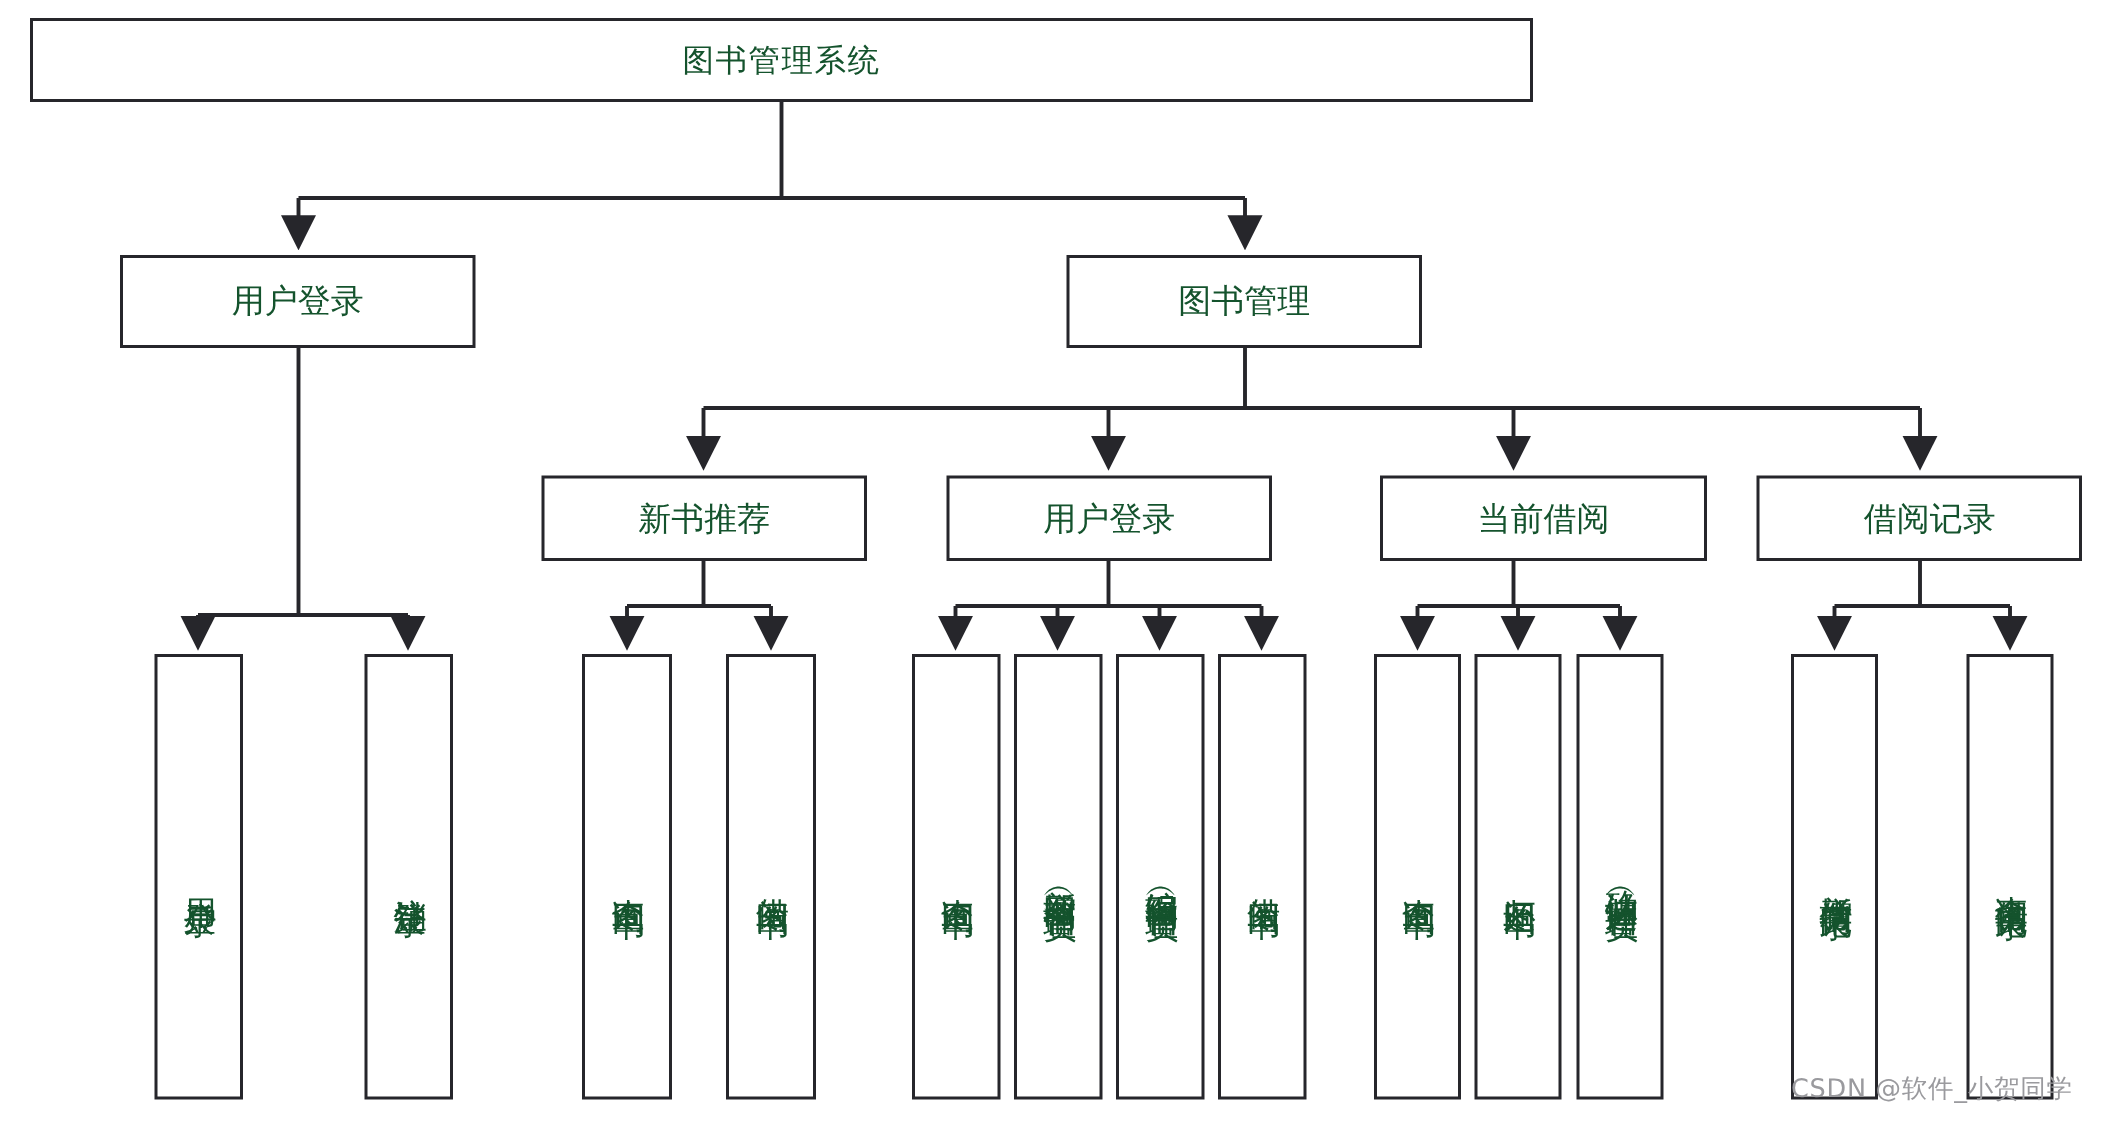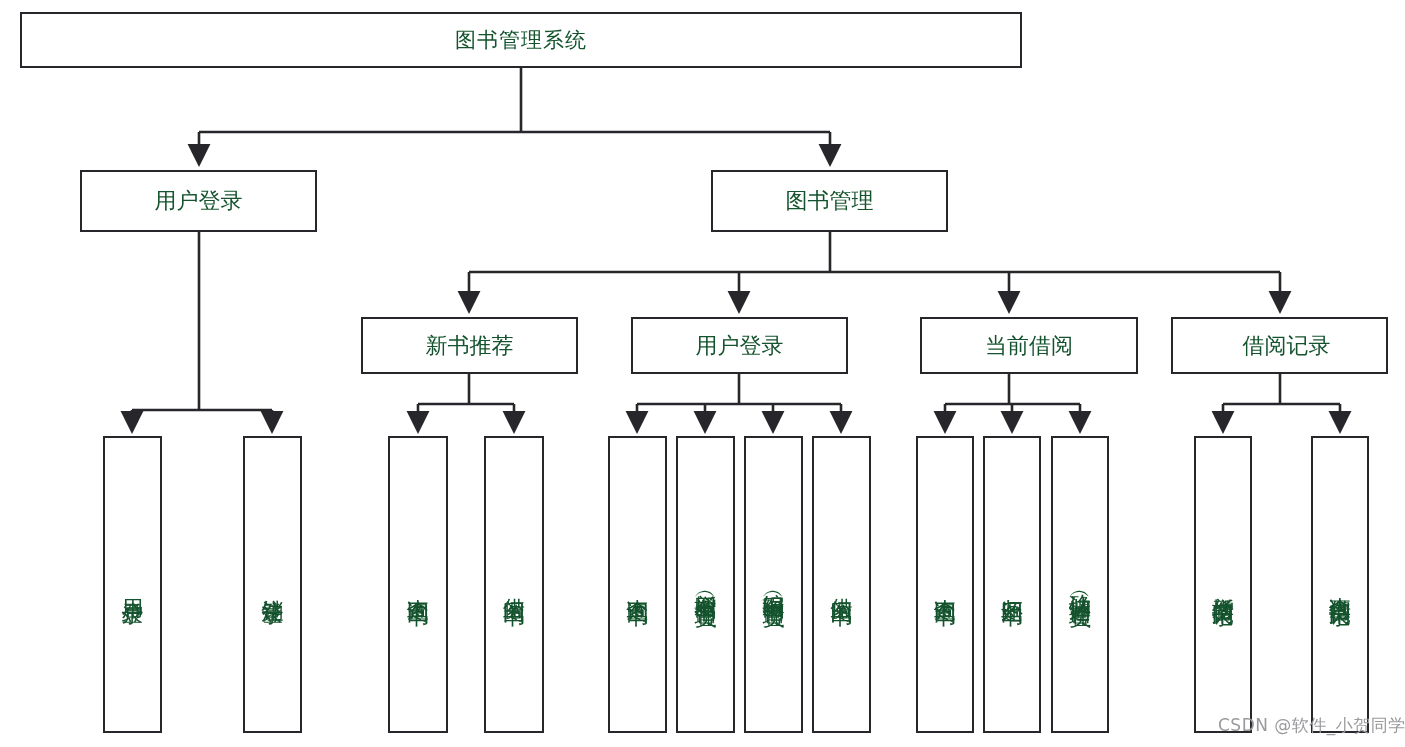--- a/index.html
+++ b/index.html
@@ -7,21 +7,21 @@
   #canvas{position:relative;width:1405px;height:747px;background:#ffffff;overflow:hidden;}
   .node{position:absolute;box-sizing:border-box;background:#ffffff;border:2px solid #26262b;
         display:flex;align-items:center;justify-content:center;}
   .node .lbl{color:#14532d;white-space:nowrap;}
   .node.h .lbl{font-size:21px;letter-spacing:1px;}
   .node.lvl1 .lbl{font-size:22px;}
   .node.v{align-items:center;justify-content:center;}
   .node.v .lbl{writing-mode:vertical-rl;text-orientation:upright;font-size:22px;line-height:1.18;
                letter-spacing:2px;white-space:normal;}
   svg.wires{position:absolute;left:0;top:0;width:1405px;height:747px;overflow:visible;}
-  .wm{position:absolute;color:#9a9a9e;font-size:17px;letter-spacing:0.5px;white-space:nowrap;padding-left:24px;}
+  .wm{position:absolute;color:#9a9a9e;font-size:17px;letter-spacing:0.5px;white-space:nowrap;}
 </style>
 </head>
 <body>
 
 <div id="canvas">
 
   <svg class="wires" viewBox="0 0 1405 747">
     <defs>
       <marker id="arrow" viewBox="0 0 12 12" refX="10" refY="6" markerWidth="9" markerHeight="9" orient="auto-start-reverse">
         <path d="M0,0 L12,6 L0,12 z" fill="#26262b"></path>

